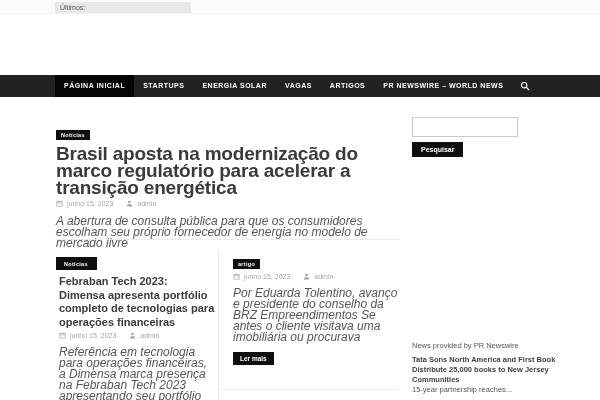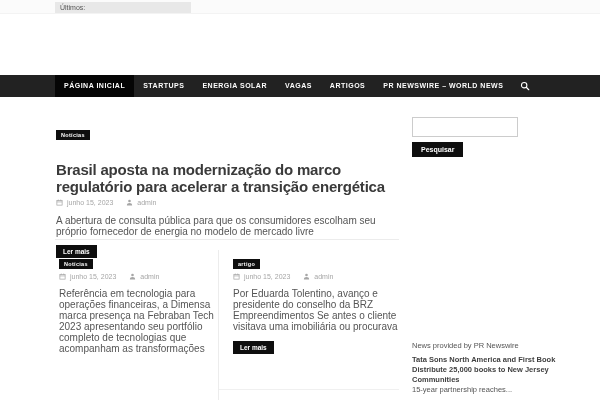--- a/index.html
+++ b/index.html
@@ -16,24 +16,24 @@
        display:flex;align-items:stretch;padding-left:55px;box-sizing:border-box;}
   .nav-item{font-size:7px;font-weight:bold;color:#fdfdfd;letter-spacing:.5px;line-height:22px;
             padding:0 9px;text-transform:uppercase;white-space:nowrap;cursor:pointer;}
   .nav-item.active{background:#050505;}
   .nav-search{display:flex;align-items:center;padding:0 8px;cursor:pointer;}
 
   
   .featured{position:absolute;left:56px;top:123px;width:344px;}
   .badge{display:inline-block;background:#0e0e0e;color:#fff;font-size:5.5px;font-weight:bold;
          padding:2px 5px;letter-spacing:.3px;}
-  .featured .title{margin-top:20px;font-size:15px;font-weight:bold;color:#3a3a3a;line-height:17px;letter-spacing:-0.2px;}
+  .featured .title{margin-top:4px;font-size:19px;font-weight:bold;color:#3a3a3a;line-height:17px;letter-spacing:-0.2px;}
   .meta{margin-top:4px;font-size:7px;color:#a6a6a6;display:flex;align-items:center;gap:4px;}
   .meta .sep{width:5px;}
-  .excerpt{font-size:10px;color:#555;line-height:11px;}
+  .excerpt{font-size:12px;color:#555;line-height:11px;font-style:italic;}
   .featured .excerpt{margin-top:9px;width:340px;}
   .readmore{display:inline-block;background:#0e0e0e;color:#fff;font-size:6.5px;font-weight:bold;
             padding:3px 7px;cursor:pointer;}
   .featured .readmore{margin-top:8px;}
   .hr-featured{position:absolute;left:55px;top:239px;width:344px;height:1px;background:#ececec;}
 
   
   .col{position:absolute;top:252px;}
   .col1{left:59px;width:157px;}
   .col2{left:233px;width:165px;}
@@ -110,20 +110,21 @@
     <div class="excerpt">A abertura de consulta pública para que os consumidores escolham seu próprio fornecedor de energia no modelo de mercado livre</div>
     <span class="readmore">Ler mais</span>
   </div>
   <div class="hr-featured"></div>
 
   <div class="vdivider"></div>
   <div class="hr-col2"></div>
 
   <div class="col col1">
     <span class="badge">Notícias</span>
+    <div class="title">Febraban Tech 2023: Dimensa apresenta portfólio completo de tecnologias para operações financeiras</div>
     <div class="meta">
       <span>
         <svg width="7" height="7" viewBox="0 0 24 24">
             <rect x="3" y="5" width="18" height="16" fill="none" stroke="#a6a6a6" stroke-width="2.5"></rect>
             <line x1="3" y1="10" x2="21" y2="10" stroke="#a6a6a6" stroke-width="2.5"></line>
             <line x1="8" y1="2" x2="8" y2="6" stroke="#a6a6a6" stroke-width="2.5"></line>
             <line x1="16" y1="2" x2="16" y2="6" stroke="#a6a6a6" stroke-width="2.5"></line>
           </svg>
       </span>
       <span>junho 15, 2023</span>

